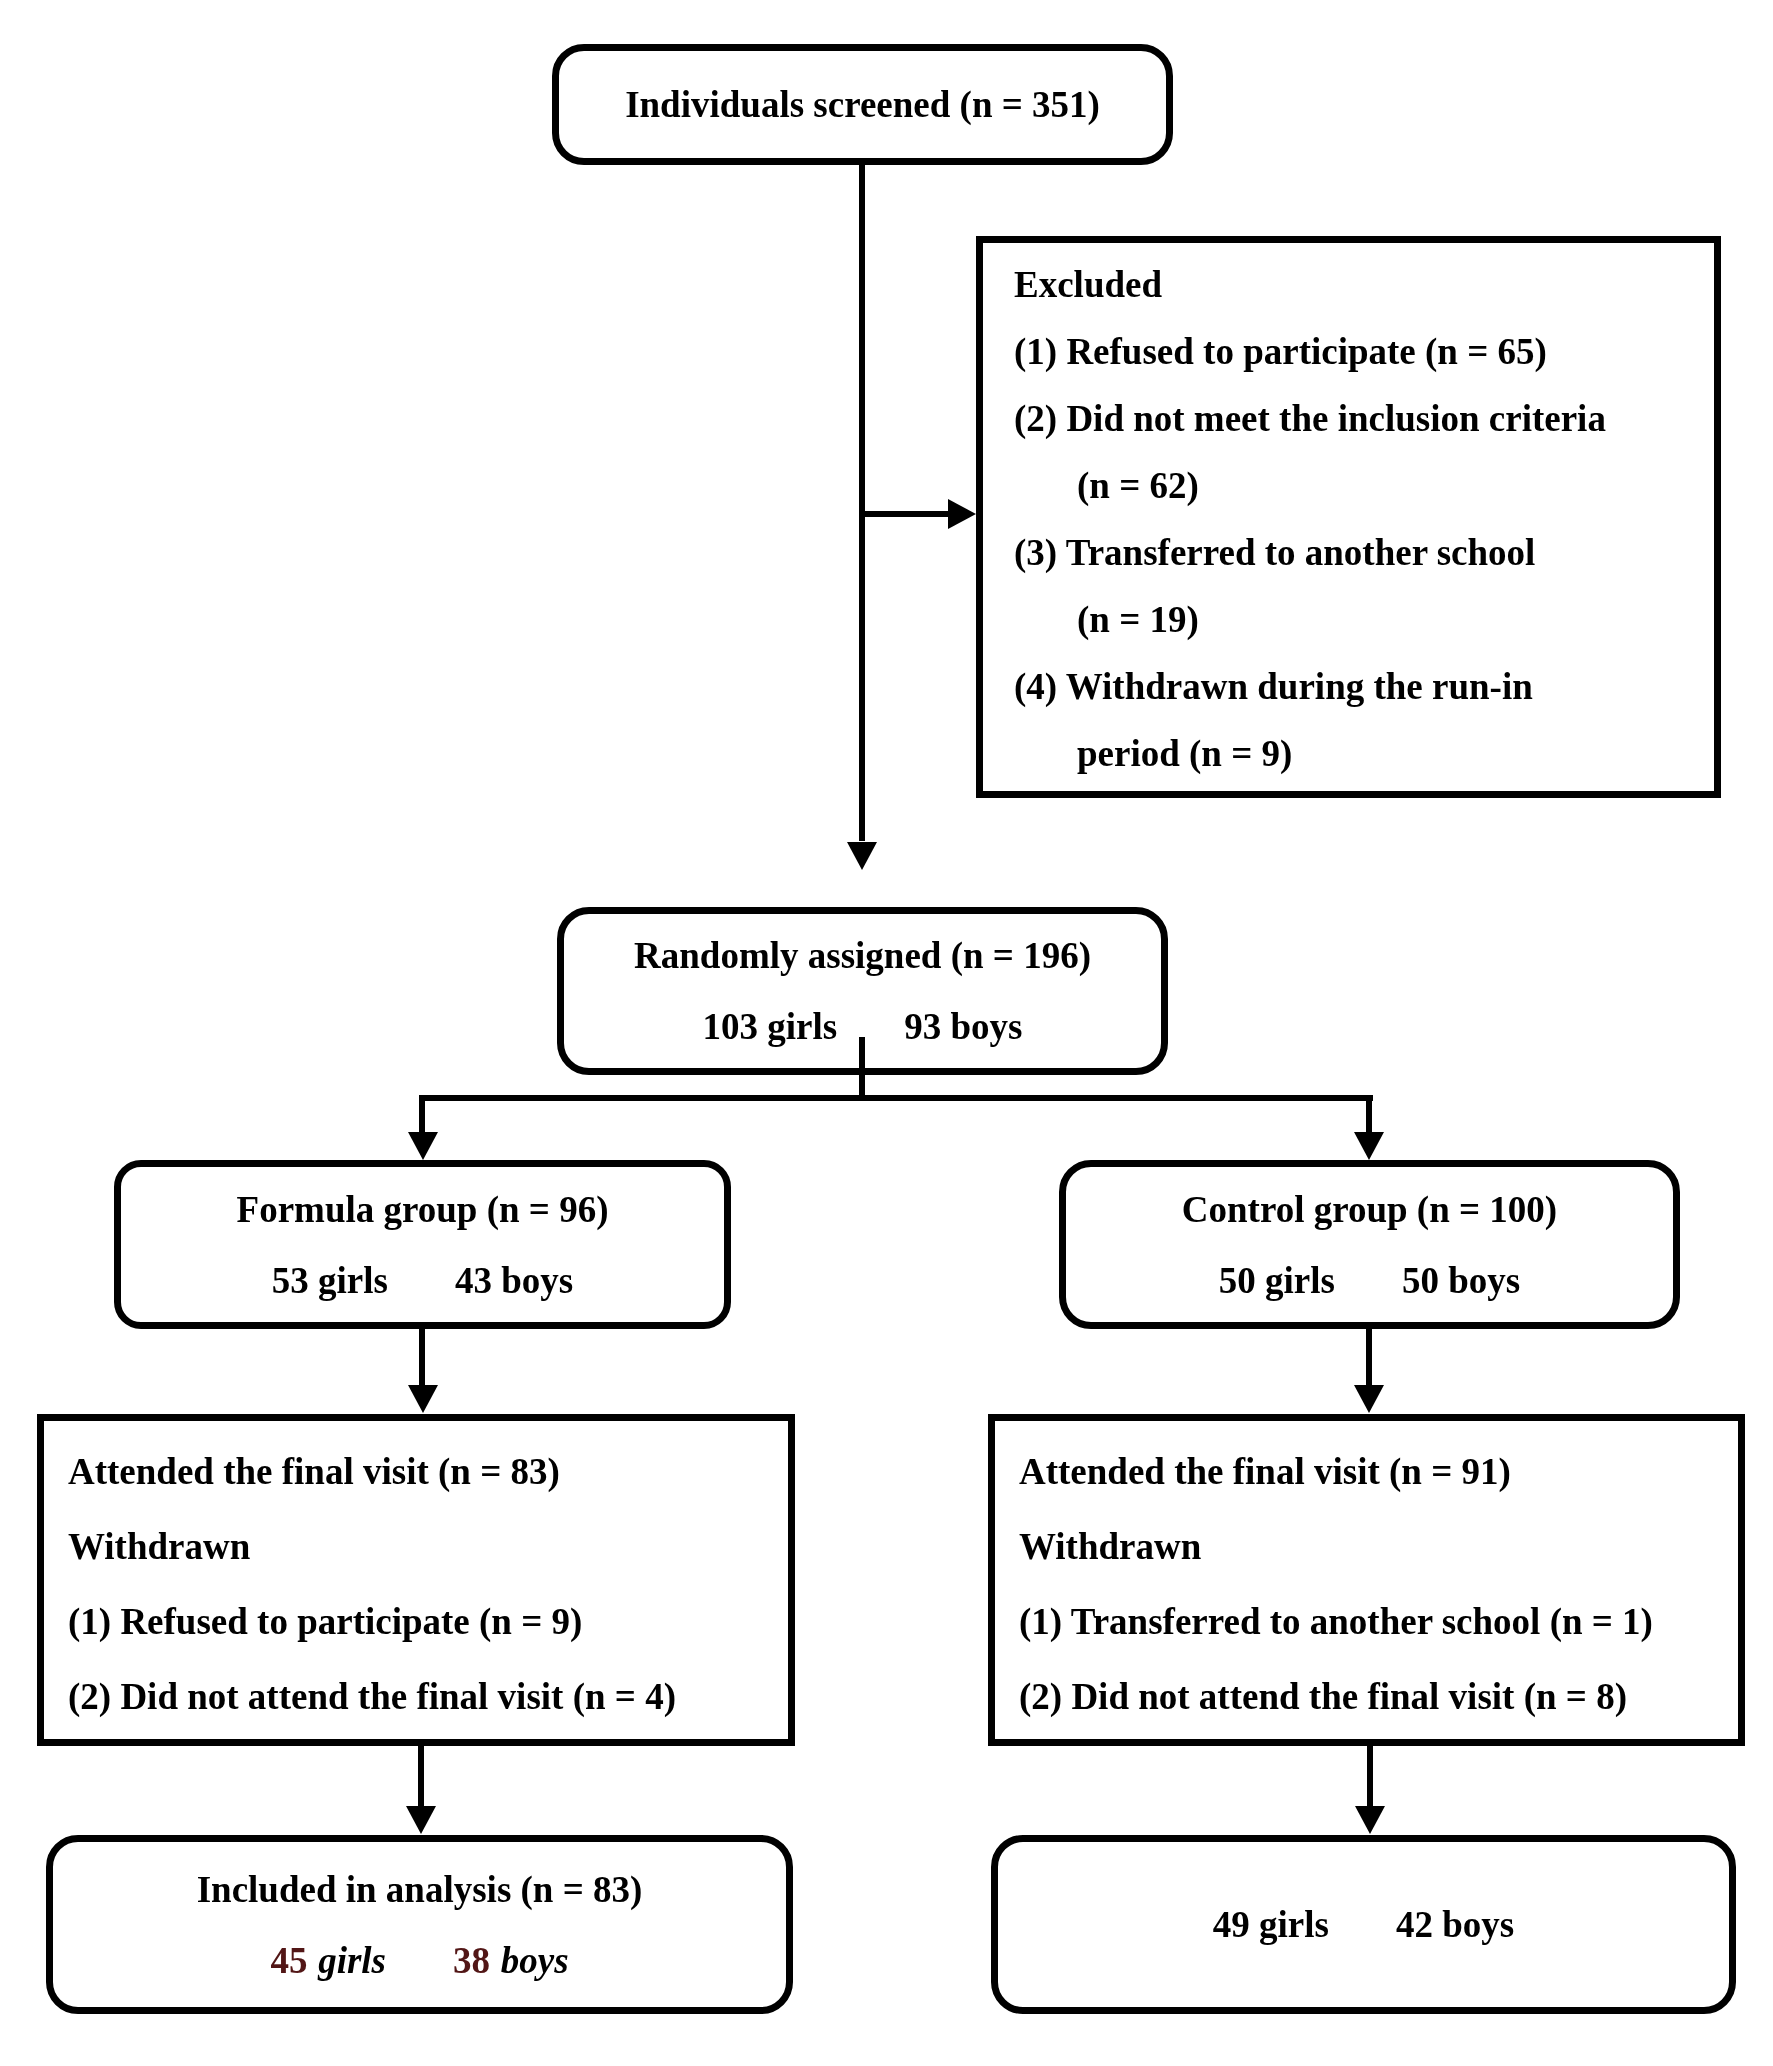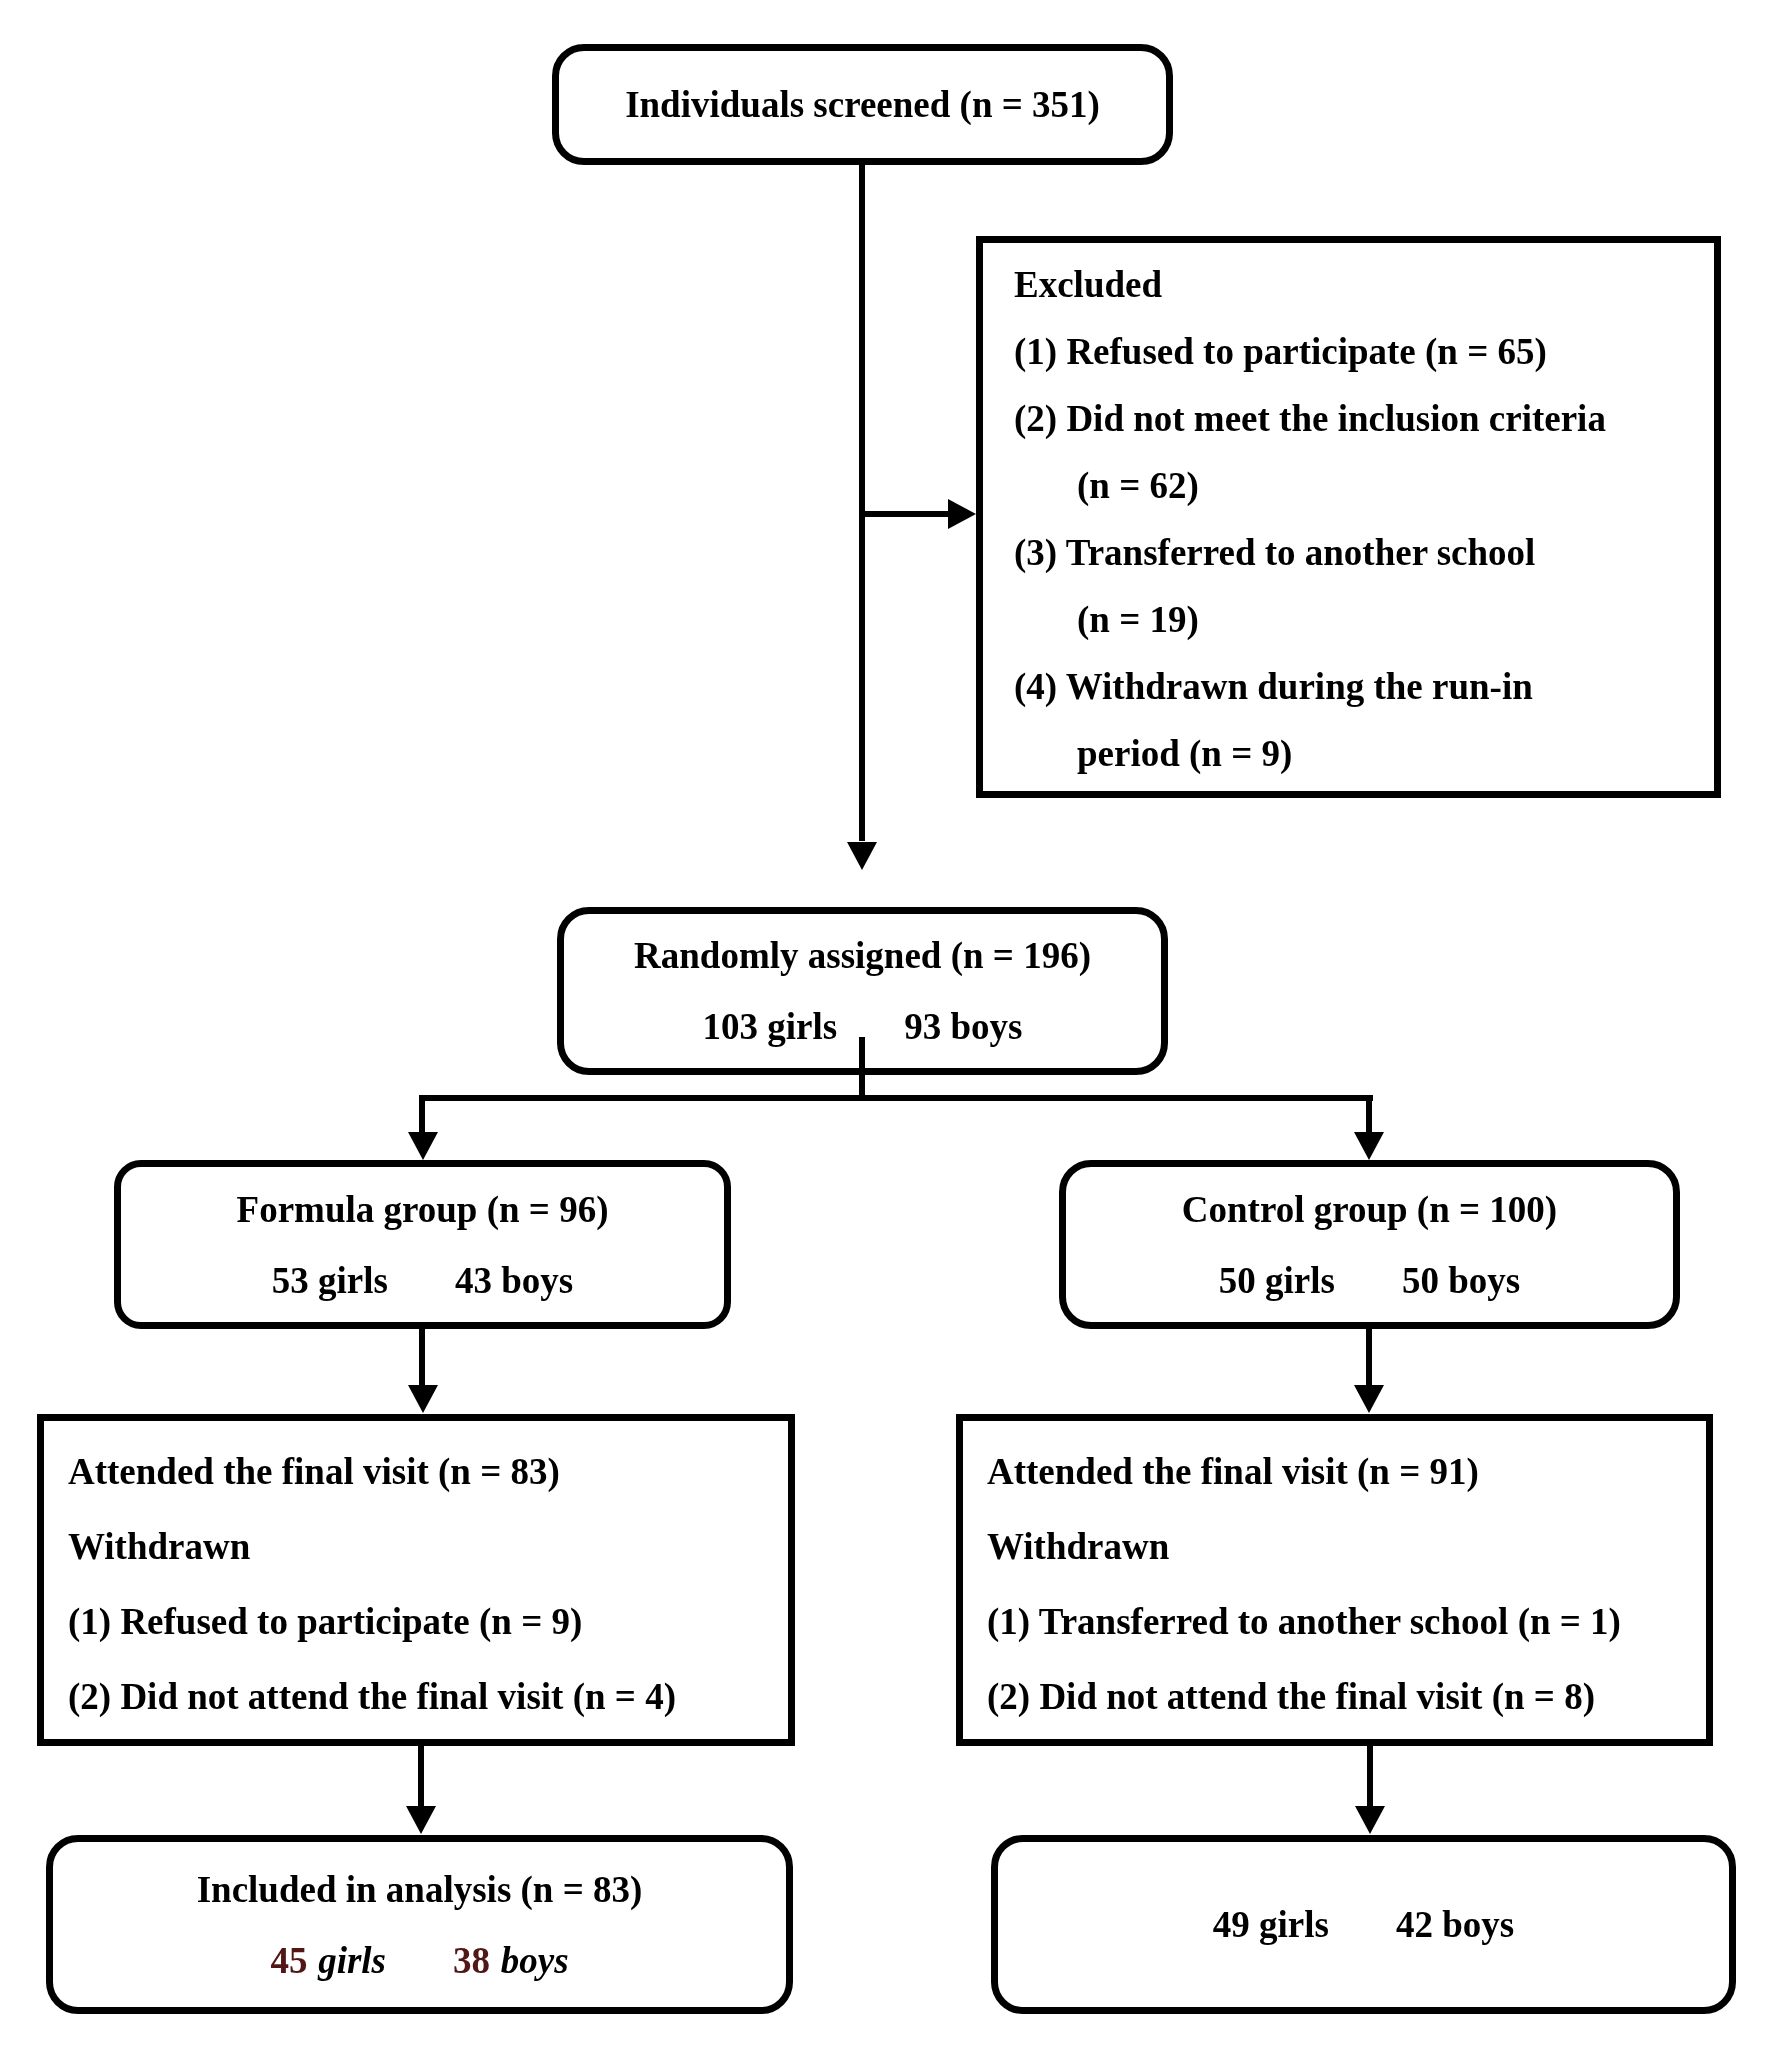--- a/index.html
+++ b/index.html
@@ -129,21 +129,21 @@
 
   <div class="box" style="left:37px;top:1414px;width:758px;height:332px;">
     <div class="text-block attended-block">
       <div class="ln">Attended the final visit (n = 83)</div>
       <div class="ln">Withdrawn</div>
       <div class="ln">(1) Refused to participate (n = 9)</div>
       <div class="ln">(2) Did not attend the final visit (n = 4)</div>
     </div>
   </div>
 
-  <div class="box" style="left:956px;top:1414px;width:757px;height:332px;">
+  <div class="box" style="left:988px;top:1414px;width:757px;height:332px;">
     <div class="text-block attended-block">
       <div class="ln">Attended the final visit (n = 91)</div>
       <div class="ln">Withdrawn</div>
       <div class="ln">(1) Transferred to another school (n = 1)</div>
       <div class="ln">(2) Did not attend the final visit (n = 8)</div>
     </div>
   </div>
 
   <div class="vline" style="left:418px;top:1745px;width:5.9px;height:62px;"></div>
   <div class="arr-down" style="left:406px;top:1806px;"></div>

